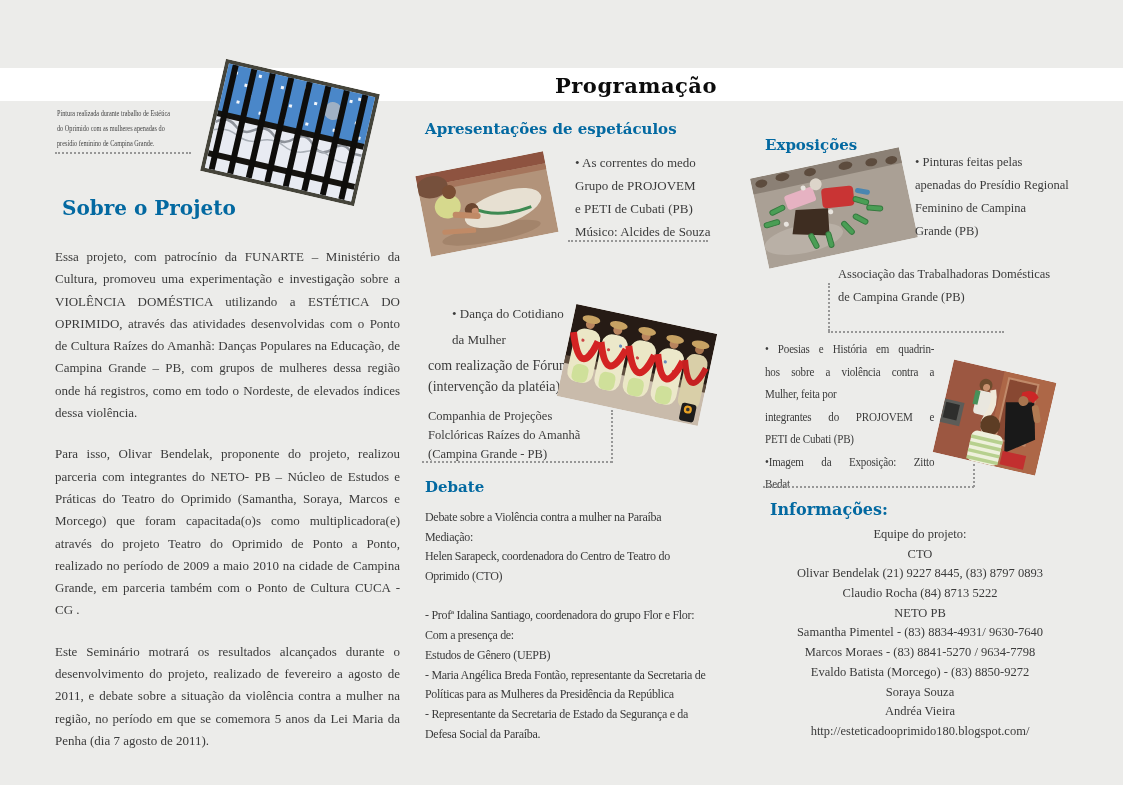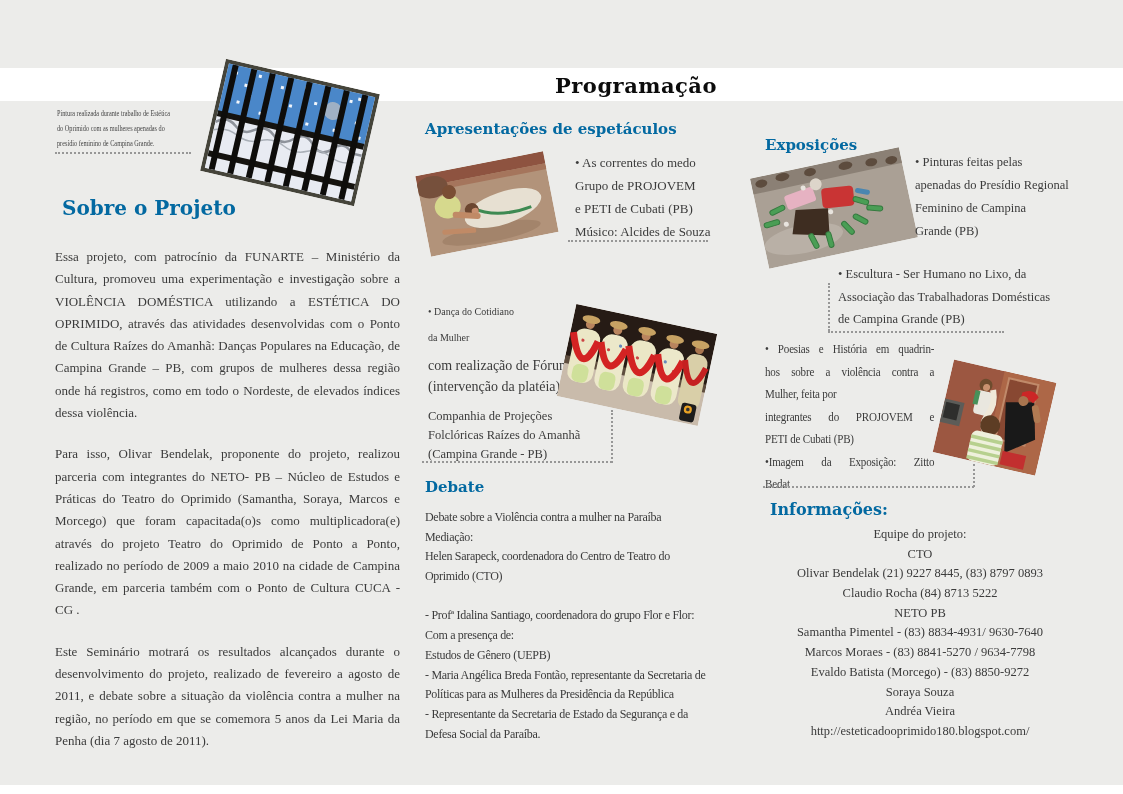--- a/index.html
+++ b/index.html
@@ -24,21 +24,21 @@
   .blk { position:absolute; }
   .blk div { white-space:nowrap; }
 
   .caption { position:absolute; font-size:8px; line-height:15px; color:#454545;
              transform:scaleX(0.78); transform-origin:0 0; }
 
   .paras { position:absolute; }
   .para { margin:0 0 19px 0; font-size:13px; line-height:22.3px; text-align:justify; white-space:normal; }
 
   .show1 div  { height:23px;   font-size:13px; }
-  .s2big      { height:26px;   font-size:10px; }
+  .s2big      { height:26px;   font-size:13px;margin-left:24px; }
   .s2sm       { height:21px;   font-size:14px; }
   .show2b div { height:19px;   font-size:12.5px; }
   .debate-blk div { height:19.7px; font-size:12px; letter-spacing:-.3px; }
   .expo1 div  { height:23px;   font-size:12.5px; }
   .expo2 div  { height:22.5px; font-size:12.5px; }
   .expo3      { width:184px; transform:scaleX(0.92); transform-origin:0 0; }
   .expo3 div  { height:22.5px; font-size:12px; letter-spacing:-.2px; }
   .expo3 div.j{ text-align:justify; text-align-last:justify; }
   .info-blk   { width:316px; text-align:center; }
   .info-blk div { height:19.7px; font-size:12.5px; }
@@ -272,21 +272,20 @@
   </div>
 
   <div class="blk expo1" style="left:915px;top:155px;">
     <div>• Pinturas feitas pelas</div>
     <div>apenadas do Presídio Regional</div>
     <div>Feminino de Campina</div>
     <div>Grande (PB)</div>
   </div>
 
   <div class="blk expo2" style="left:838px;top:267px;">
-    <div>• Escultura - Ser Humano no Lixo, da</div>
     <div>Associação das Trabalhadoras Domésticas</div>
     <div>de Campina Grande (PB)</div>
   </div>
   <div class="dv" style="left:828px;top:283px;height:48px;"></div>
   <div class="dh" style="left:828px;top:331px;width:176px;"></div>
 
   <div class="blk expo3" style="left:765px;top:342px;">
     <div class="j">• Poesias e História em quadrin-</div>
     <div class="j">hos sobre a violência contra a</div>
     <div>Mulher, feita por</div>

